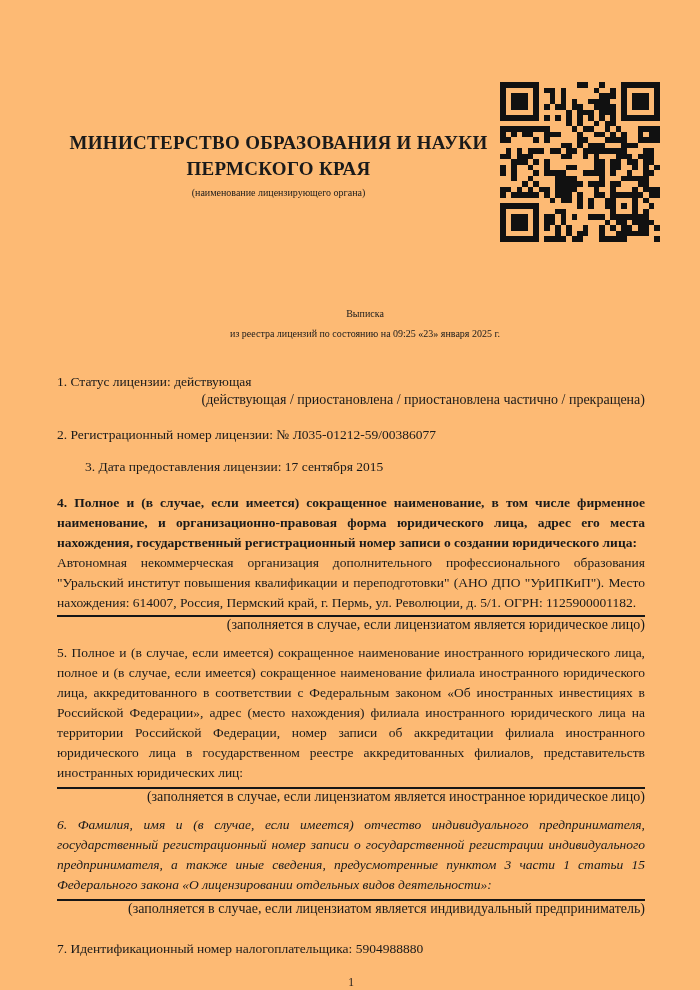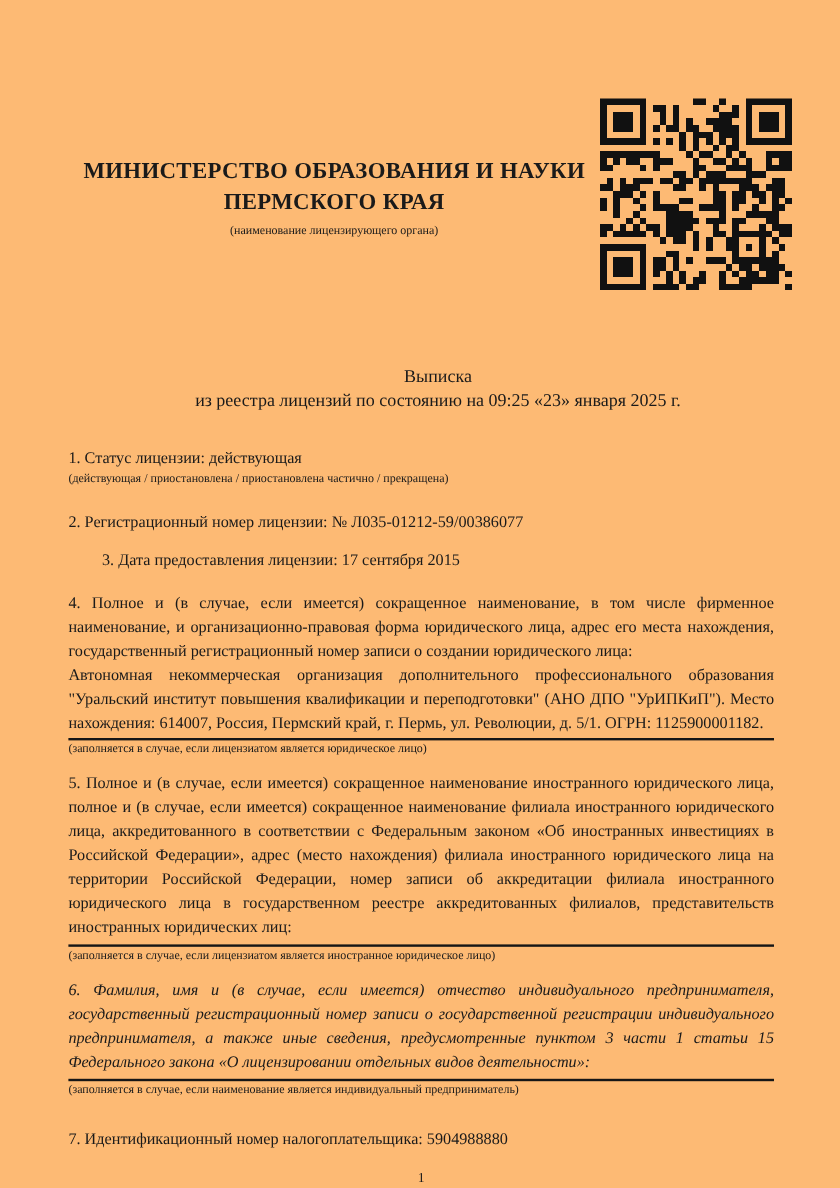--- a/index.html
+++ b/index.html
@@ -38,44 +38,44 @@
   .qr {
     width: 160px;
     height: 160px;
     flex: 0 0 160px;
   }
   .qr svg { display: block; width: 160px; height: 160px; }
   .doc-title {
     margin-top: 62px;
     padding-left: 30px;
     text-align: center;
-    font-size: 15px;
+    font-size: 10px;
     line-height: 20px;
   }
   .content {
     padding: 0 55px 0 57px;
     font-size: 13.5px;
     line-height: 20px;
   }
   .item { margin: 0; }
   .just {
     text-align: justify;
     text-align-last: left;
   }
   .i1 { margin-top: 28px; }
   .i2 { margin-top: 19px; }
   .i3 { margin-top: 12px; margin-left: 28px; }
-  .i4 { margin-top: 16px; }
+  .i4 { margin-top: 16px; font-weight: bold; }
   .i5 { margin-top: 12px; }
   .i6 { margin-top: 12px; font-style: italic; }
   .i7 { margin-top: 24px; }
   .caption {
-    font-size: 10px;
+    font-size: 14px;
     line-height: 13px;
-    text-align: left;
+    text-align: right;
     margin-top: 1px;
   }
   .fill-line {
     border: none;
     border-top: 2px solid #161616;
     margin: 2px 0 0 0;
     height: 0;
   }
   .fill-line.gap { margin-top: 4px; }
   .page-number {
@@ -546,21 +546,21 @@
 
     <div>
       <div class="item i5 just">5. Полное и (в случае, если имеется) сокращенное наименование иностранного юридического лица, полное и (в случае, если имеется) сокращенное наименование филиала иностранного юридического лица, аккредитованного в соответствии с Федеральным законом «Об иностранных инвестициях в Российской Федерации», адрес (место нахождения) филиала иностранного юридического лица на территории Российской Федерации, номер записи об аккредитации филиала иностранного юридического лица в государственном реестре аккредитованных филиалов, представительств иностранных юридических лиц:</div>
       <hr class="fill-line gap">
       <div class="caption">(заполняется в случае, если лицензиатом является иностранное юридическое лицо)</div>
     </div>
 
     <div>
       <div class="item i6 just">6. Фамилия, имя и (в случае, если имеется) отчество индивидуального предпринимателя, государственный регистрационный номер записи о государственной регистрации индивидуального предпринимателя, а также иные сведения, предусмотренные пунктом 3 части 1 статьи 15 Федерального закона «О лицензировании отдельных видов деятельности»:</div>
       <hr class="fill-line gap">
-      <div class="caption">(заполняется в случае, если наименование является индивидуальный предприниматель)</div>
+      <div class="caption">(заполняется в случае, если лицензиатом является индивидуальный предприниматель)</div>
     </div>
 
     <div class="item i7">7. Идентификационный номер налогоплательщика: 5904988880</div>
 
     <div class="page-number">1</div>
   </div>
 
 </div>
 
 </body></html>

